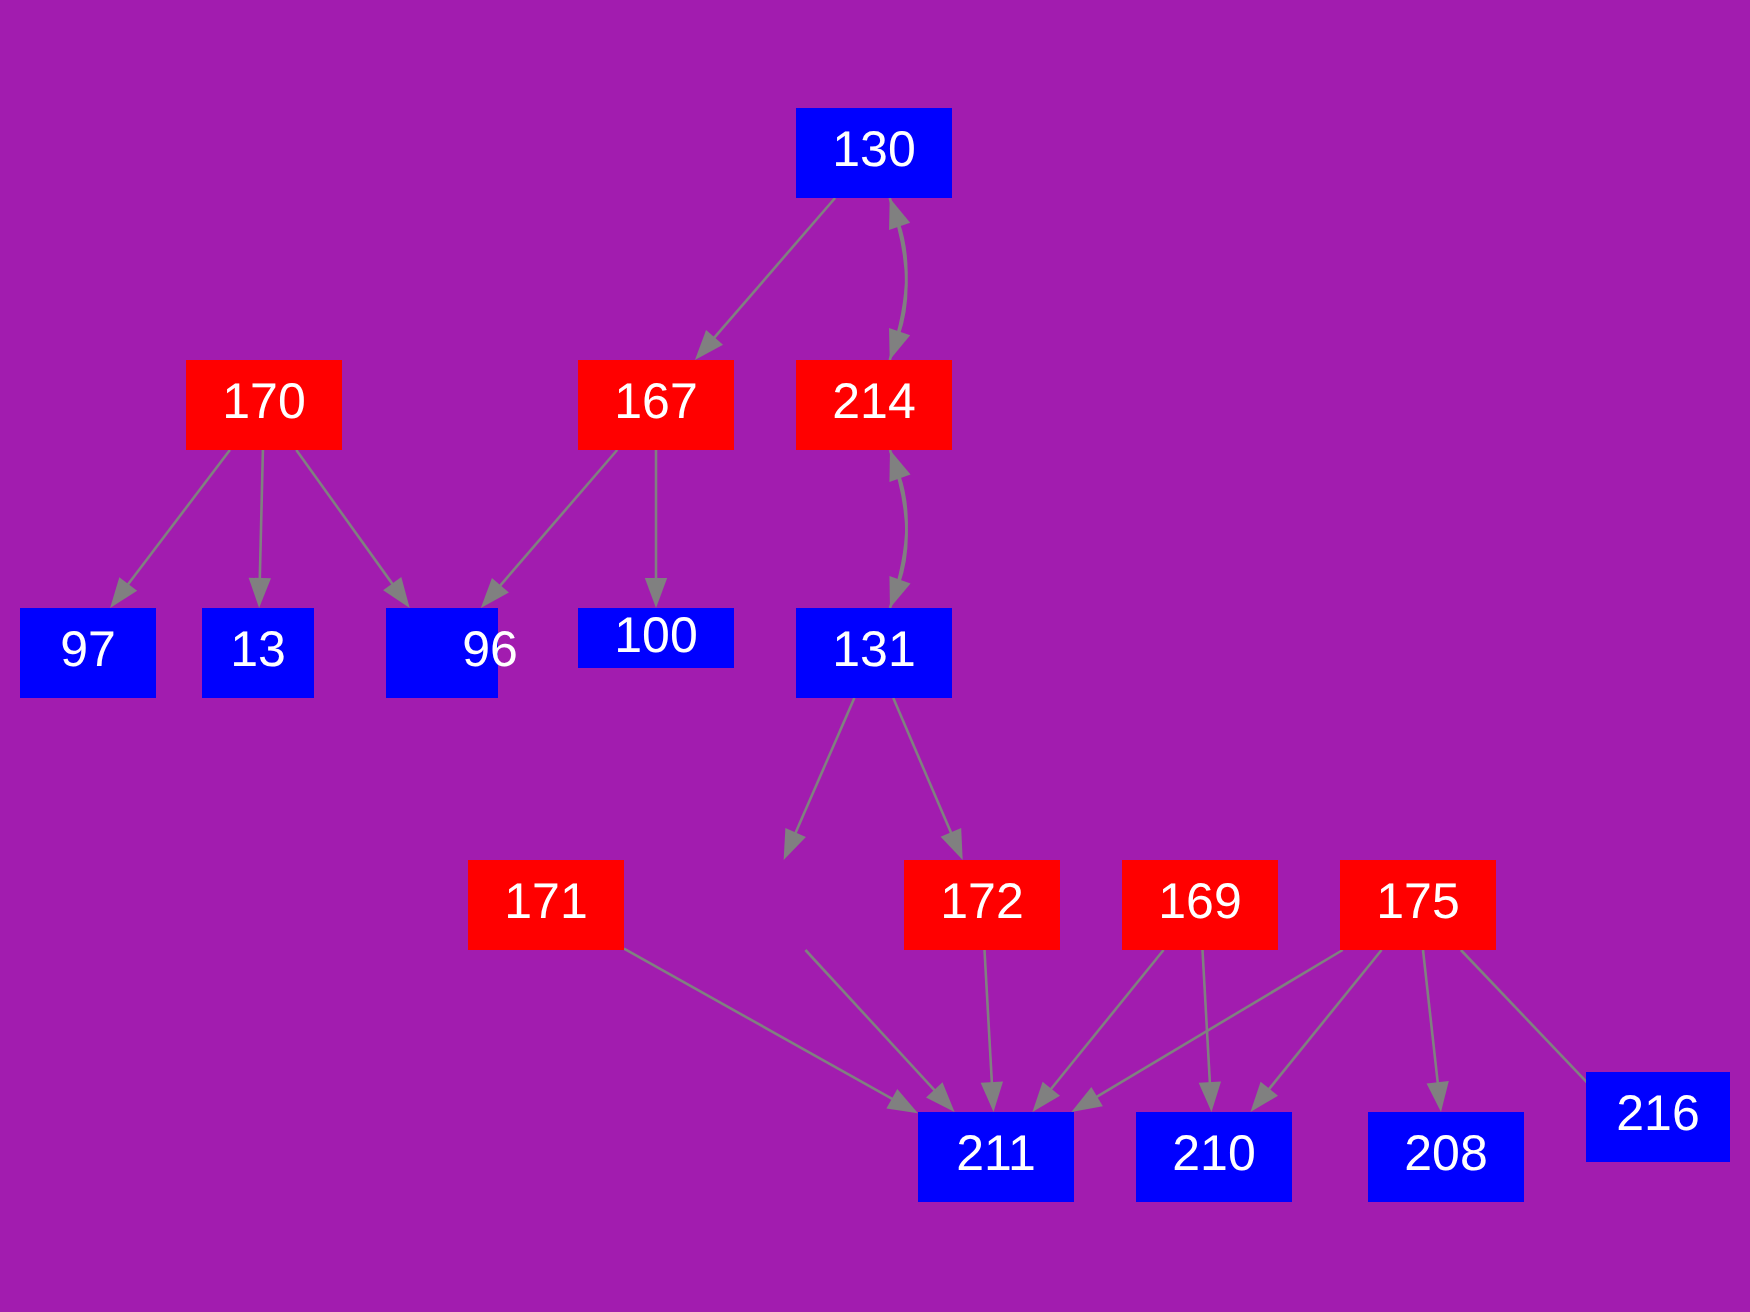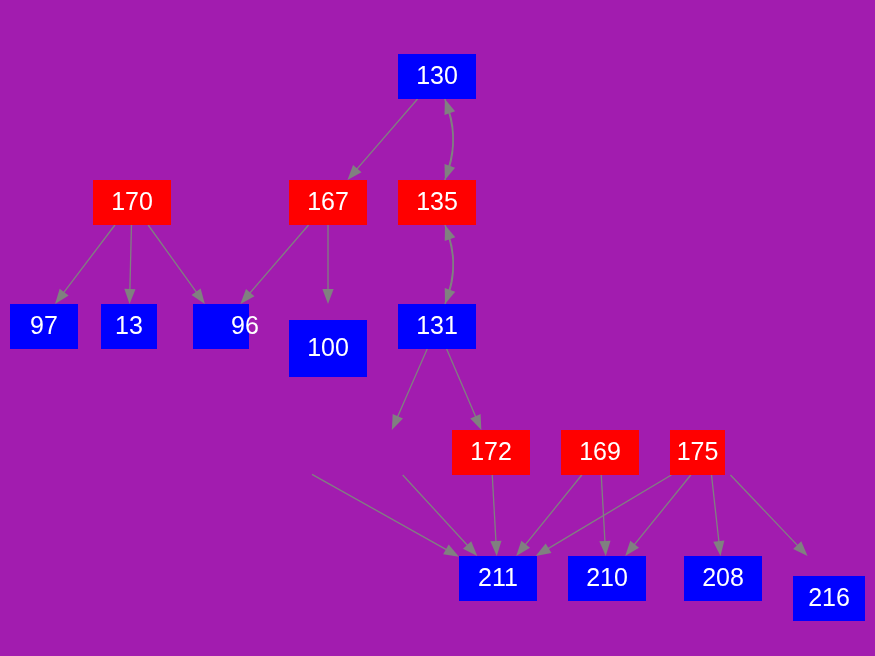--- a/index.html
+++ b/index.html
@@ -150,52 +150,55 @@
       <div class="graph-node blue" style="left: 398px; top: 54px; width: 78px; height: 45px;">
         <span class="node-label">130</span>
       </div>
       <div class="graph-node red" style="left: 93px; top: 180px; width: 78px; height: 45px;">
         <span class="node-label">170</span>
       </div>
       <div class="graph-node red" style="left: 289px; top: 180px; width: 78px; height: 45px;">
         <span class="node-label">167</span>
       </div>
       <div class="graph-node red" style="left: 398px; top: 180px; width: 78px; height: 45px;">
-        <span class="node-label">135</span>
+        <span class="node-label">214</span>
       </div>
       <div class="graph-node blue" style="left: 10px; top: 304px; width: 68px; height: 45px;">
         <span class="node-label">97</span>
       </div>
       <div class="graph-node blue" style="left: 101px; top: 304px; width: 56px; height: 45px;">
         <span class="node-label">13</span>
       </div>
       <div class="graph-node blue" style="left: 193px; top: 304px; width: 56px; height: 45px; padding-left: 48px;">
         <span class="node-label">96</span>
       </div>
-      <div class="graph-node blue" style="left: 289px; top: 320px; width: 78px; height: 57px;">
+      <div class="graph-node blue" style="left: 289px; top: 304px; width: 78px; height: 30px;">
         <span class="node-label">100</span>
       </div>
       <div class="graph-node blue" style="left: 398px; top: 304px; width: 78px; height: 45px;">
         <span class="node-label">131</span>
       </div>
+      <div class="graph-node red" style="left: 234px; top: 430px; width: 78px; height: 45px;">
+        <span class="node-label">171</span>
+      </div>
       <div class="graph-node red" style="left: 452px; top: 430px; width: 78px; height: 45px;">
         <span class="node-label">172</span>
       </div>
       <div class="graph-node red" style="left: 561px; top: 430px; width: 78px; height: 45px;">
         <span class="node-label">169</span>
       </div>
-      <div class="graph-node red" style="left: 670px; top: 430px; width: 55px; height: 45px;">
+      <div class="graph-node red" style="left: 670px; top: 430px; width: 78px; height: 45px;">
         <span class="node-label">175</span>
       </div>
       <div class="graph-node blue" style="left: 459px; top: 556px; width: 78px; height: 45px;">
         <span class="node-label">211</span>
       </div>
       <div class="graph-node blue" style="left: 568px; top: 556px; width: 78px; height: 45px;">
         <span class="node-label">210</span>
       </div>
       <div class="graph-node blue" style="left: 684px; top: 556px; width: 78px; height: 45px;">
         <span class="node-label">208</span>
       </div>
-      <div class="graph-node blue" style="left: 793px; top: 576px; width: 72px; height: 45px;">
+      <div class="graph-node blue" style="left: 793px; top: 536px; width: 72px; height: 45px;">
         <span class="node-label">216</span>
       </div>
     </div>
 </div>
 
 </body></html>

